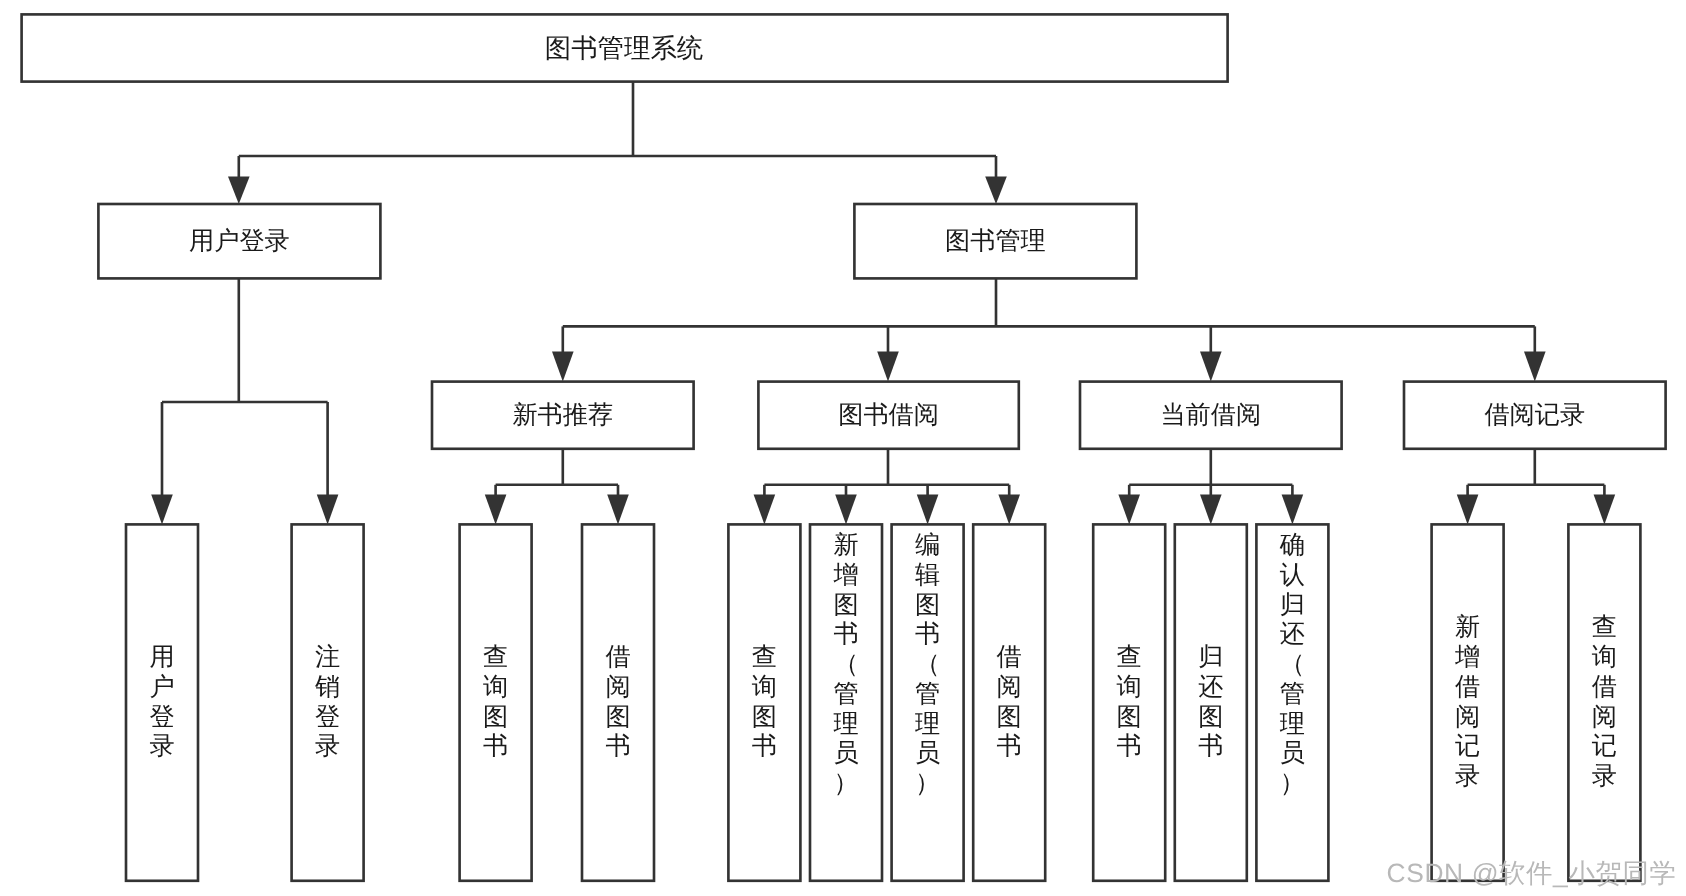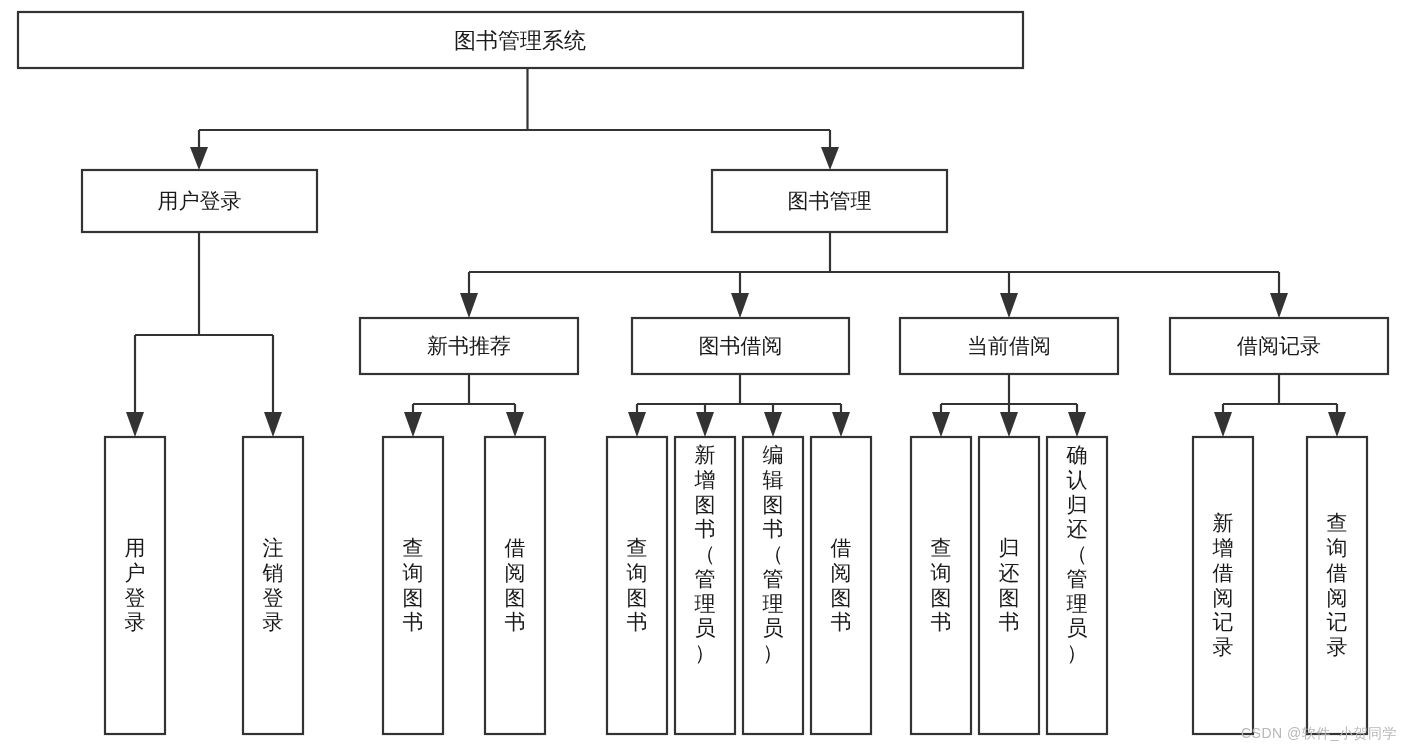--- a/index.html
+++ b/index.html
@@ -66,21 +66,21 @@
     pointer-events: none;
   }
   .vert-label span {
     display: block;
   }
   .watermark {
     position: absolute;
     right: 8px;
     bottom: 4px;
     font-family: "Liberation Sans", "DejaVu Sans", sans-serif;
-    font-size: 14px;
+    font-size: 22px;
     color: #b8b8b8;
     white-space: nowrap;
     letter-spacing: 0.5px;
   }
 </style>
 </head>
 <body>
 
 <div id="diagram-root">
 

